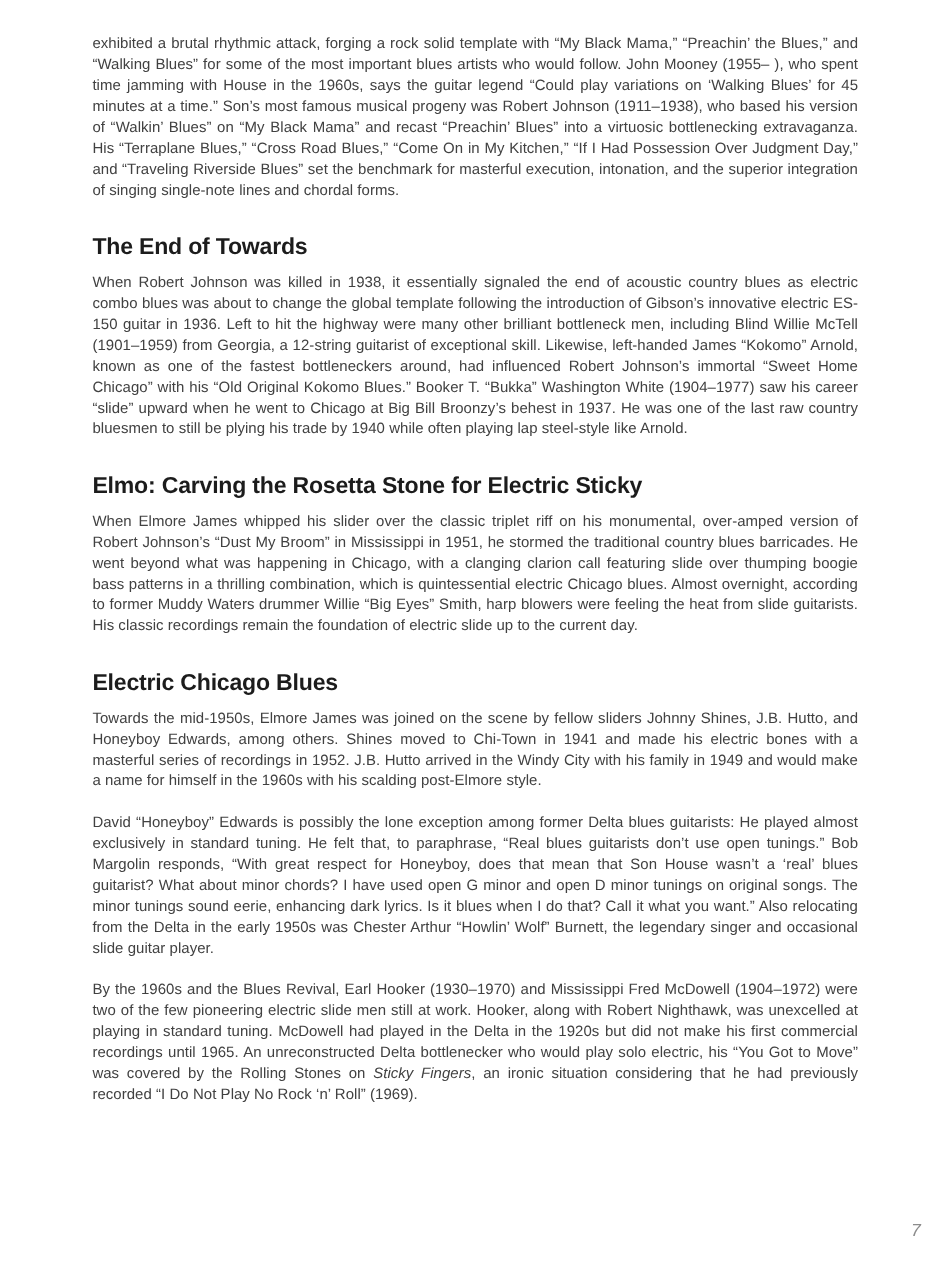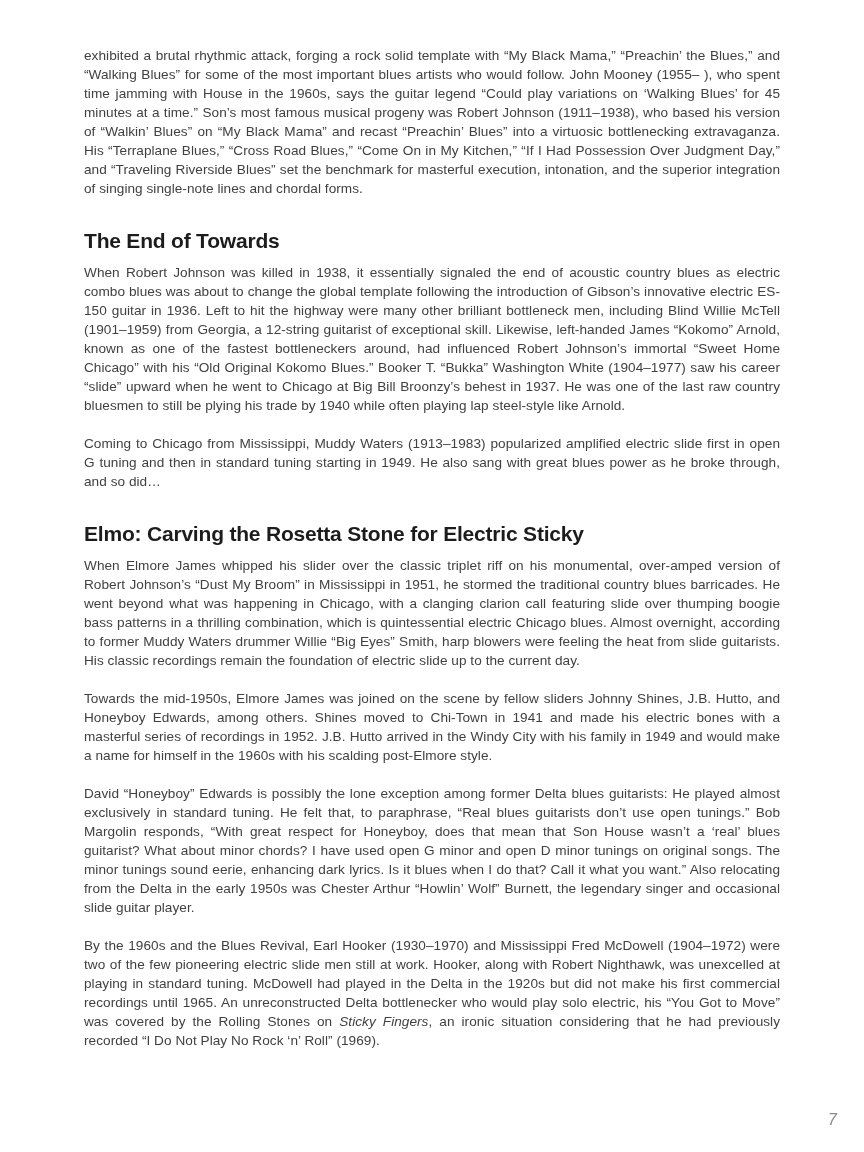--- a/index.html
+++ b/index.html
@@ -5,21 +5,21 @@
   html, body { margin: 0; padding: 0; background: #ffffff; }
   body {
     width: 864px; height: 1152px;
     position: relative;
     font-family: "Liberation Sans", sans-serif;
     color: #414141;
     overflow: hidden;
   }
   .content {
     position: absolute;
-    left: 84px; right: 84px; top: 46px;
+    left: 84px; right: 84px; top: 30px;
   }
   p.body {
     font-size: 13.6px;
     line-height: 19px;
     text-align: justify;
     margin: 0 0 19px 0;
     letter-spacing: 0.05px;
     color: #414141;
   }
   h2.section-heading {
@@ -43,29 +43,29 @@
 </head>
 <body>
 
 <div class="content">
 
   <p class="body">exhibited a brutal rhythmic attack, forging a rock solid template with “My Black Mama,” “Preachin’ the Blues,” and “Walking Blues” for some of the most important blues artists who would follow. John Mooney (1955– ), who spent time jamming with House in the 1960s, says the guitar legend “Could play variations on ‘Walking Blues’ for 45 minutes at a time.” Son’s most famous musical progeny was Robert Johnson (1911–1938), who based his version of “Walkin’ Blues” on “My Black Mama” and recast “Preachin’ Blues” into a virtuosic bottlenecking extravaganza. His “Terraplane Blues,” “Cross Road Blues,” “Come On in My Kitchen,” “If I Had Possession Over Judgment Day,” and “Traveling Riverside Blues” set the benchmark for masterful execution, intonation, and the superior integration of singing single-note lines and chordal forms.</p>
 
   <section>
     <h2 class="section-heading">The End of Towards</h2>
     <p class="body">When Robert Johnson was killed in 1938, it essentially signaled the end of acoustic country blues as electric combo blues was about to change the global template following the introduction of Gibson’s innovative electric ES-150 guitar in 1936. Left to hit the highway were many other brilliant bottleneck men, including Blind Willie McTell (1901–1959) from Georgia, a 12-string guitarist of exceptional skill. Likewise, left-handed James “Kokomo” Arnold, known as one of the fastest bottleneckers around, had influenced Robert Johnson’s immortal “Sweet Home Chicago” with his “Old Original Kokomo Blues.” Booker T. “Bukka” Washington White (1904–1977) saw his career “slide” upward when he went to Chicago at Big Bill Broonzy’s behest in 1937. He was one of the last raw country bluesmen to still be plying his trade by 1940 while often playing lap steel-style like Arnold.</p>
-    <p class="body">Coming to Chicago from Mississippi, Muddy Waters (1913–1983) popularized amplified electric slide first in open G tuning and then in standard tuning starting in 1949. He also sang with great blues power as he broke through, and so did…</p>
   </section>
 
   <section>
     <h2 class="section-heading">Elmo: Carving the Rosetta Stone for Electric Sticky</h2>
     <p class="body">When Elmore James whipped his slider over the classic triplet riff on his monumental, over-amped version of Robert Johnson’s “Dust My Broom” in Mississippi in 1951, he stormed the traditional country blues barricades. He went beyond what was happening in Chicago, with a clanging clarion call featuring slide over thumping boogie bass patterns in a thrilling combination, which is quintessential electric Chicago blues. Almost overnight, according to former Muddy Waters drummer Willie “Big Eyes” Smith, harp blowers were feeling the heat from slide guitarists. His classic recordings remain the foundation of electric slide up to the current day.</p>
   </section>
 
   <section>
+    <h2 class="section-heading">Electric Chicago Blues</h2>
     <p class="body">Towards the mid-1950s, Elmore James was joined on the scene by fellow sliders Johnny Shines, J.B. Hutto, and Honeyboy Edwards, among others. Shines moved to Chi-Town in 1941 and made his electric bones with a masterful series of recordings in 1952. J.B. Hutto arrived in the Windy City with his family in 1949 and would make a name for himself in the 1960s with his scalding post-Elmore style.</p>
     <p class="body">David “Honeyboy” Edwards is possibly the lone exception among former Delta blues guitarists: He played almost exclusively in standard tuning. He felt that, to paraphrase, “Real blues guitarists don’t use open tunings.” Bob Margolin responds, “With great respect for Honeyboy, does that mean that Son House wasn’t a ‘real’ blues guitarist? What about minor chords? I have used open G minor and open D minor tunings on original songs. The minor tunings sound eerie, enhancing dark lyrics. Is it blues when I do that? Call it what you want.” Also relocating from the Delta in the early 1950s was Chester Arthur “Howlin’ Wolf” Burnett, the legendary singer and occasional slide guitar player.</p>
     <p class="body"><span>By the 1960s and the Blues Revival, Earl Hooker (1930–1970) and Mississippi Fred McDowell (1904–1972) were two of the few pioneering electric slide men still at work. Hooker, along with Robert Nighthawk, was unexcelled at playing in standard tuning. McDowell had played in the Delta in the 1920s but did not make his first commercial recordings until 1965. An unreconstructed Delta bottlenecker who would play solo electric, his “You Got to Move” was covered by the Rolling Stones on </span><span class="italic">Sticky Fingers</span><span>, an ironic situation considering that he had previously recorded “I Do Not Play No Rock ‘n’ Roll” (1969).</span></p>
   </section>
 
 </div>
 
 <div class="page-number">7</div>
 
 </body></html>

